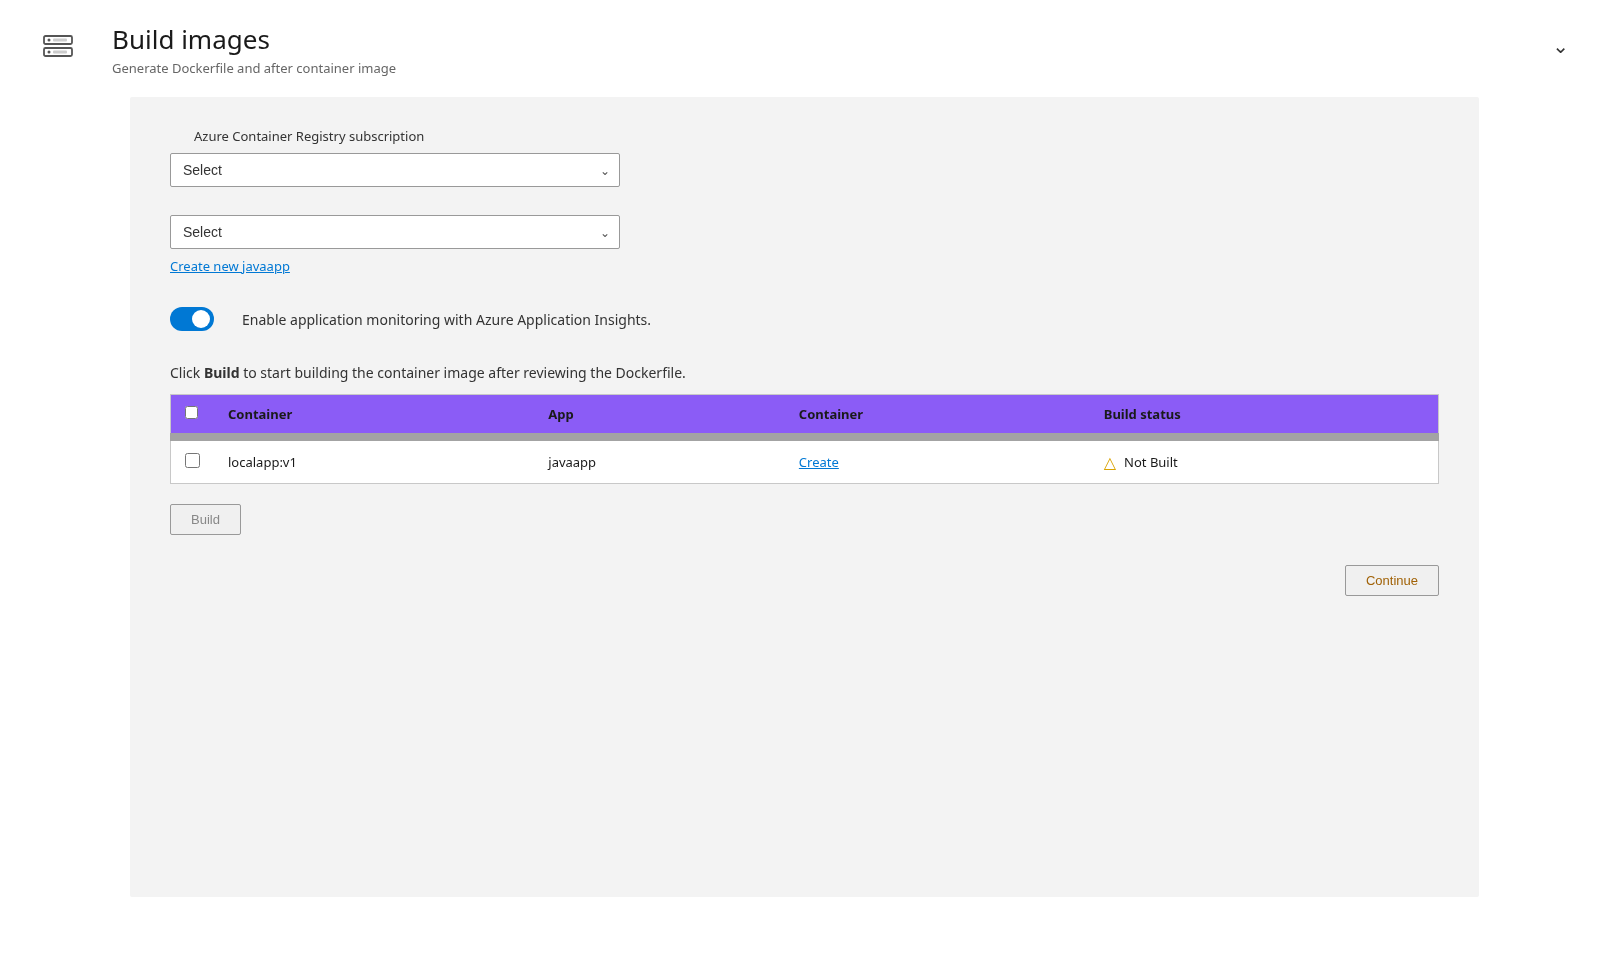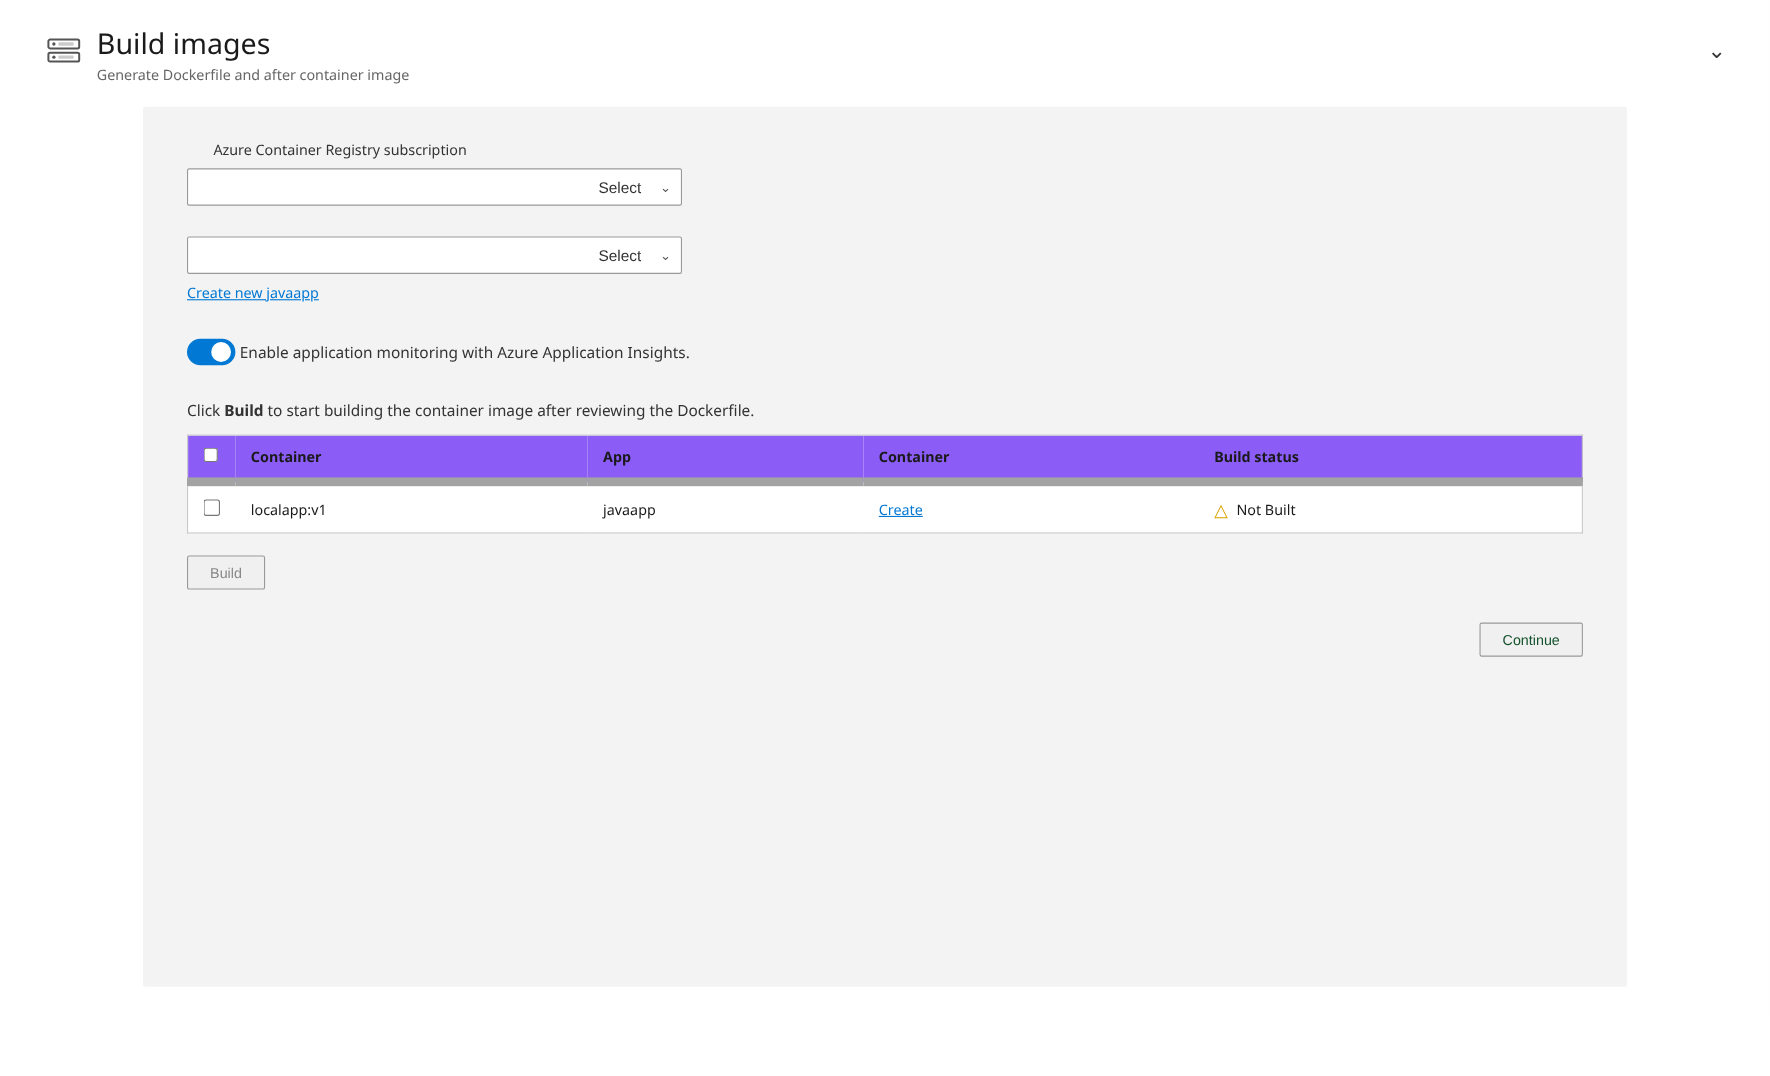--- a/index.html
+++ b/index.html
@@ -16,21 +16,21 @@
     .header {
       display: flex;
       align-items: flex-start;
       justify-content: space-between;
       padding: 24px 40px 20px 40px;
     }
 
     .header-left {
       display: flex;
       align-items: flex-start;
-      gap: 12px;
+      gap: 36px;
     }
 
     .header-icon {
       margin-top: 4px;
       color: #555;
     }
 
     .header-icon svg {
       width: 36px;
       height: 36px;
@@ -85,21 +85,20 @@
       width: 100%;
       padding: 8px 36px 8px 12px;
       font-size: 14px;
       background: #ffffff;
       border: 1px solid #999;
       border-radius: 2px;
       appearance: none;
       cursor: pointer;
       color: #333;
       outline: none;
-      text-align: right;
     }
 
     .select-chevron {
       position: absolute;
       right: 10px;
       top: 50%;
       transform: translateY(-50%);
       pointer-events: none;
       color: #555;
       font-size: 12px;
@@ -110,21 +109,21 @@
       margin-top: 8px;
       font-size: 13px;
       color: #0078d4;
       text-decoration: underline;
       cursor: pointer;
     }
 
     .toggle-section {
       display: flex;
       align-items: center;
-      gap: 4px;
+      gap: 28px;
       margin: 32px 0;
     }
 
     .toggle-label {
       font-size: 14px;
       color: #333;
     }
 
     
     .toggle-switch {
@@ -244,21 +243,21 @@
       margin-top: 30px;
     }
 
     .continue-button {
       padding: 7px 20px;
       font-size: 13px;
       background: #f0f0f0;
       border: 1px solid #999;
       border-radius: 2px;
       cursor: pointer;
-      color: #14532d;
+      color: #a16207;
       margin-left: 16px;
     }
   </style>
 </head>
 <body>
 
 <div class="header">
   <div class="header-left">
     <div class="header-icon">
       <svg viewBox="0 0 36 36" fill="none" xmlns="http://www.w3.org/2000/svg">

